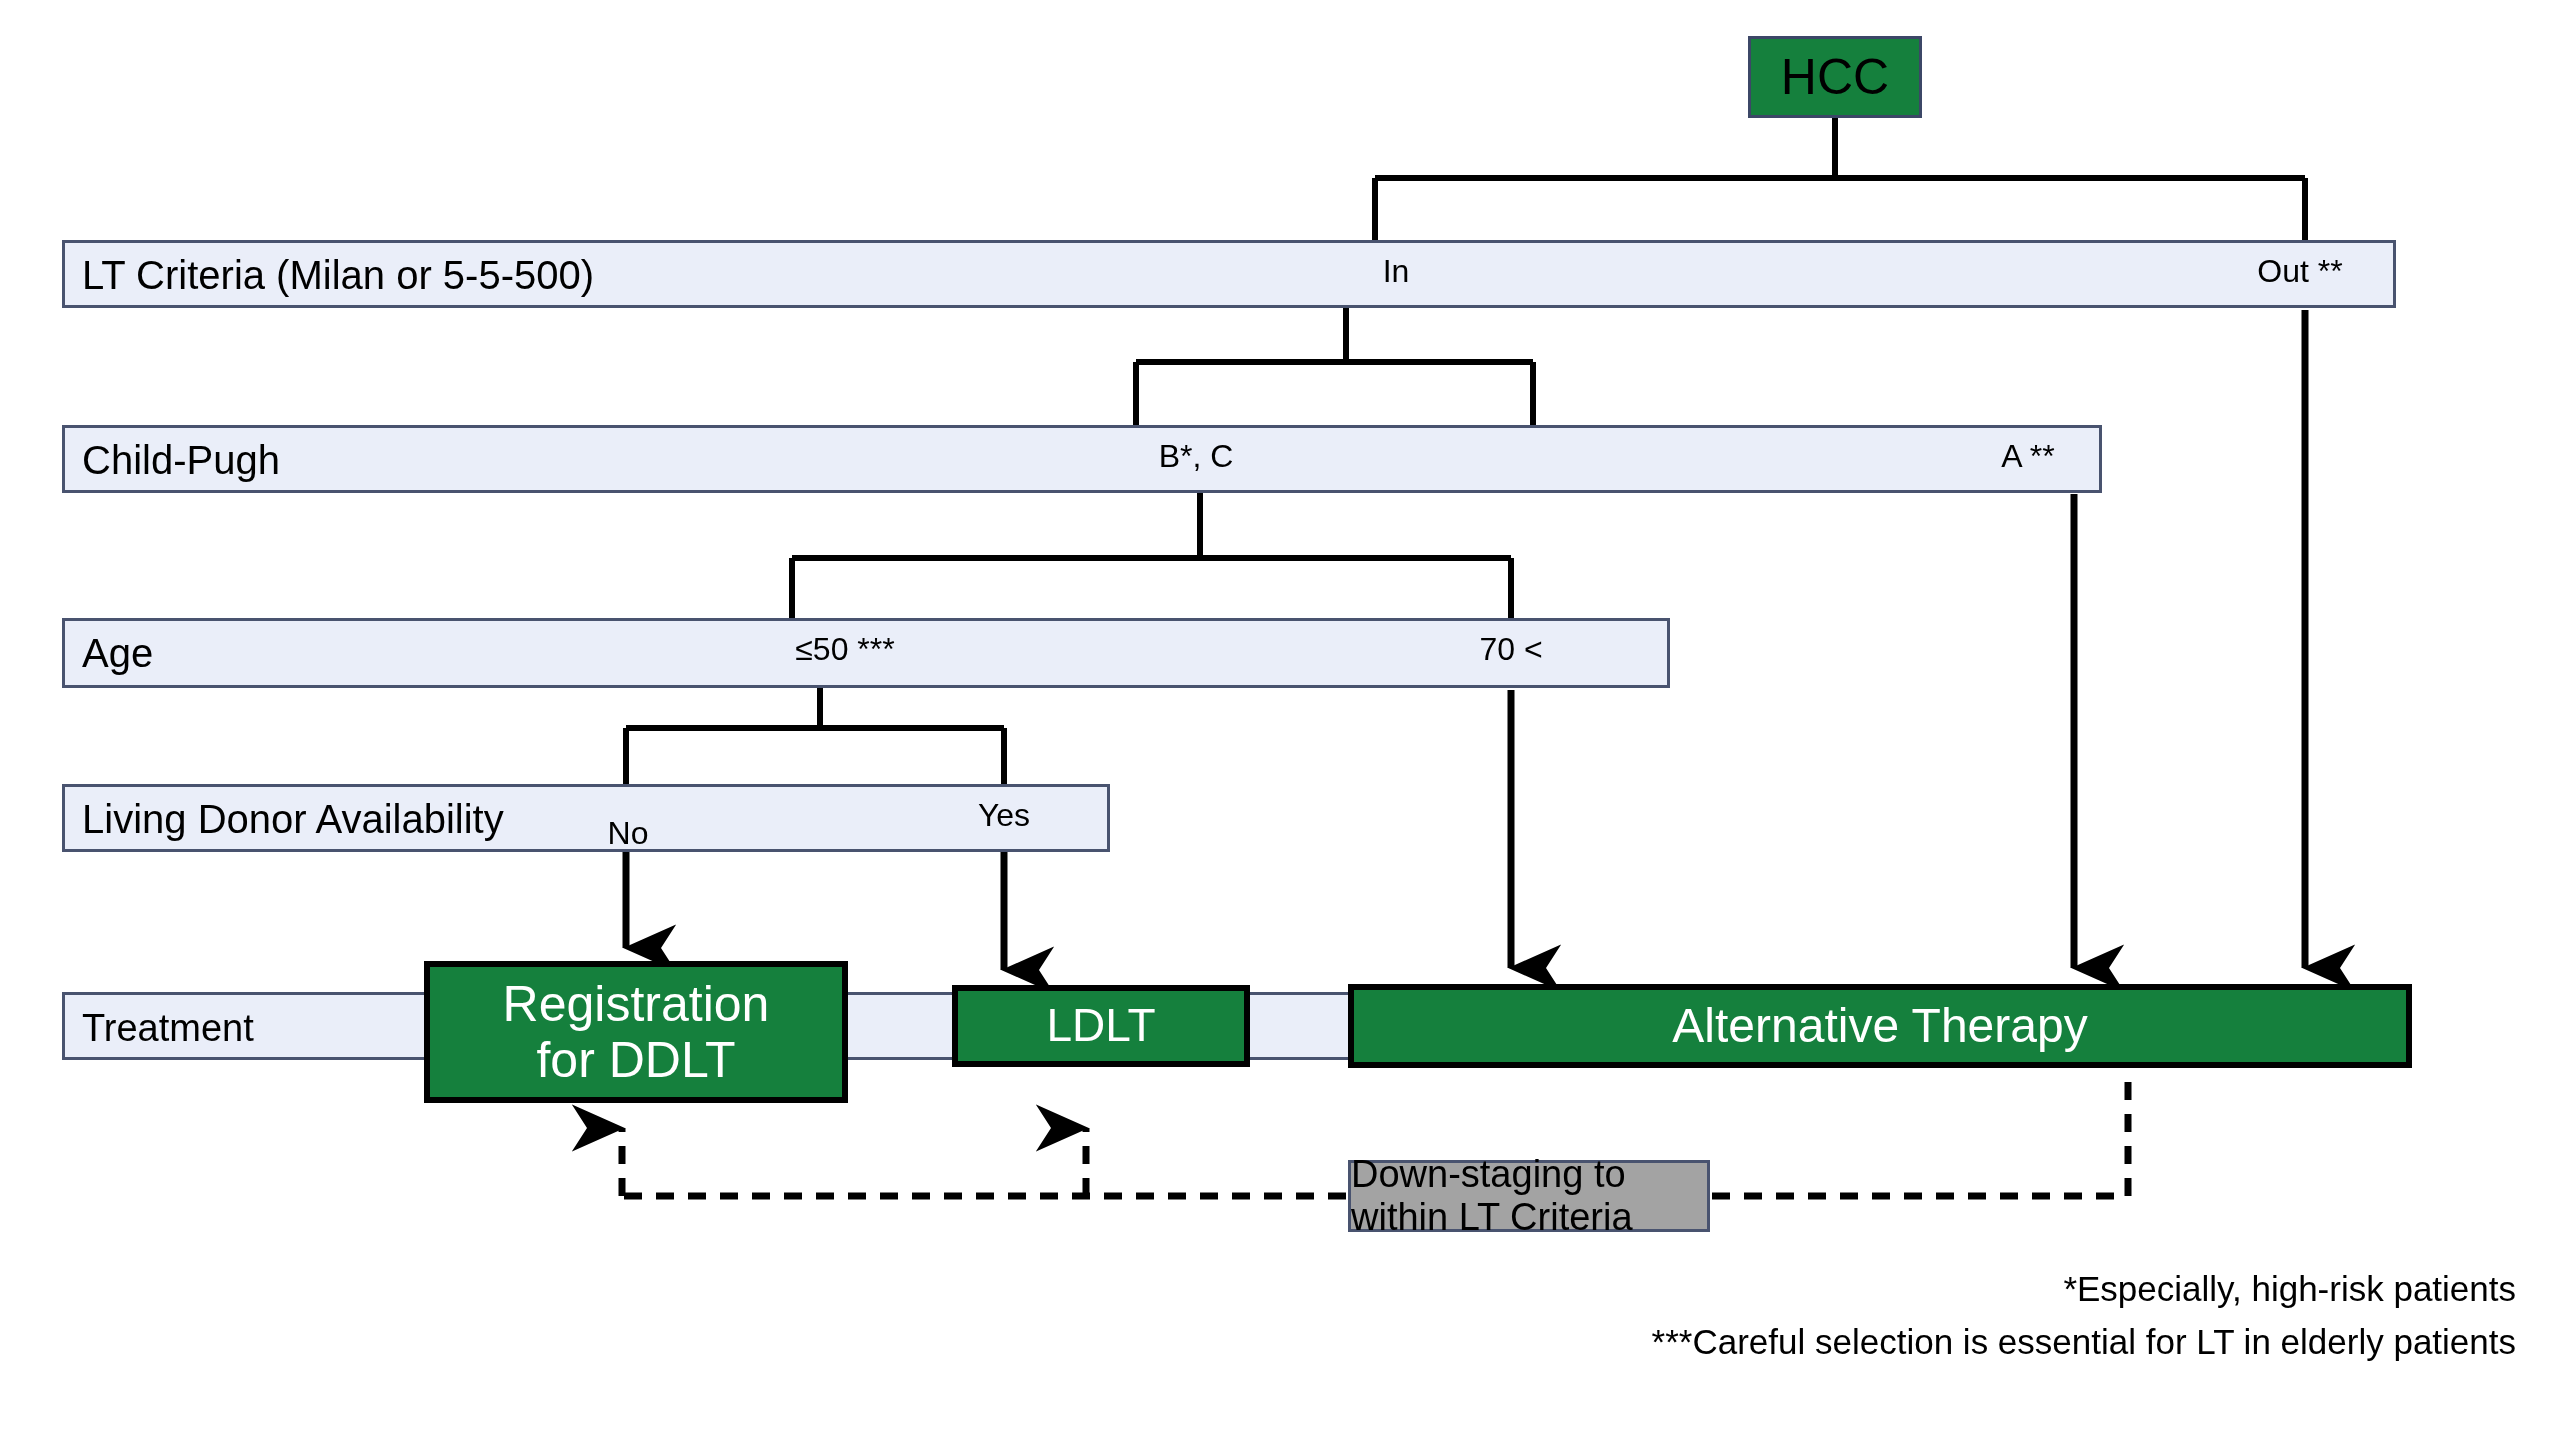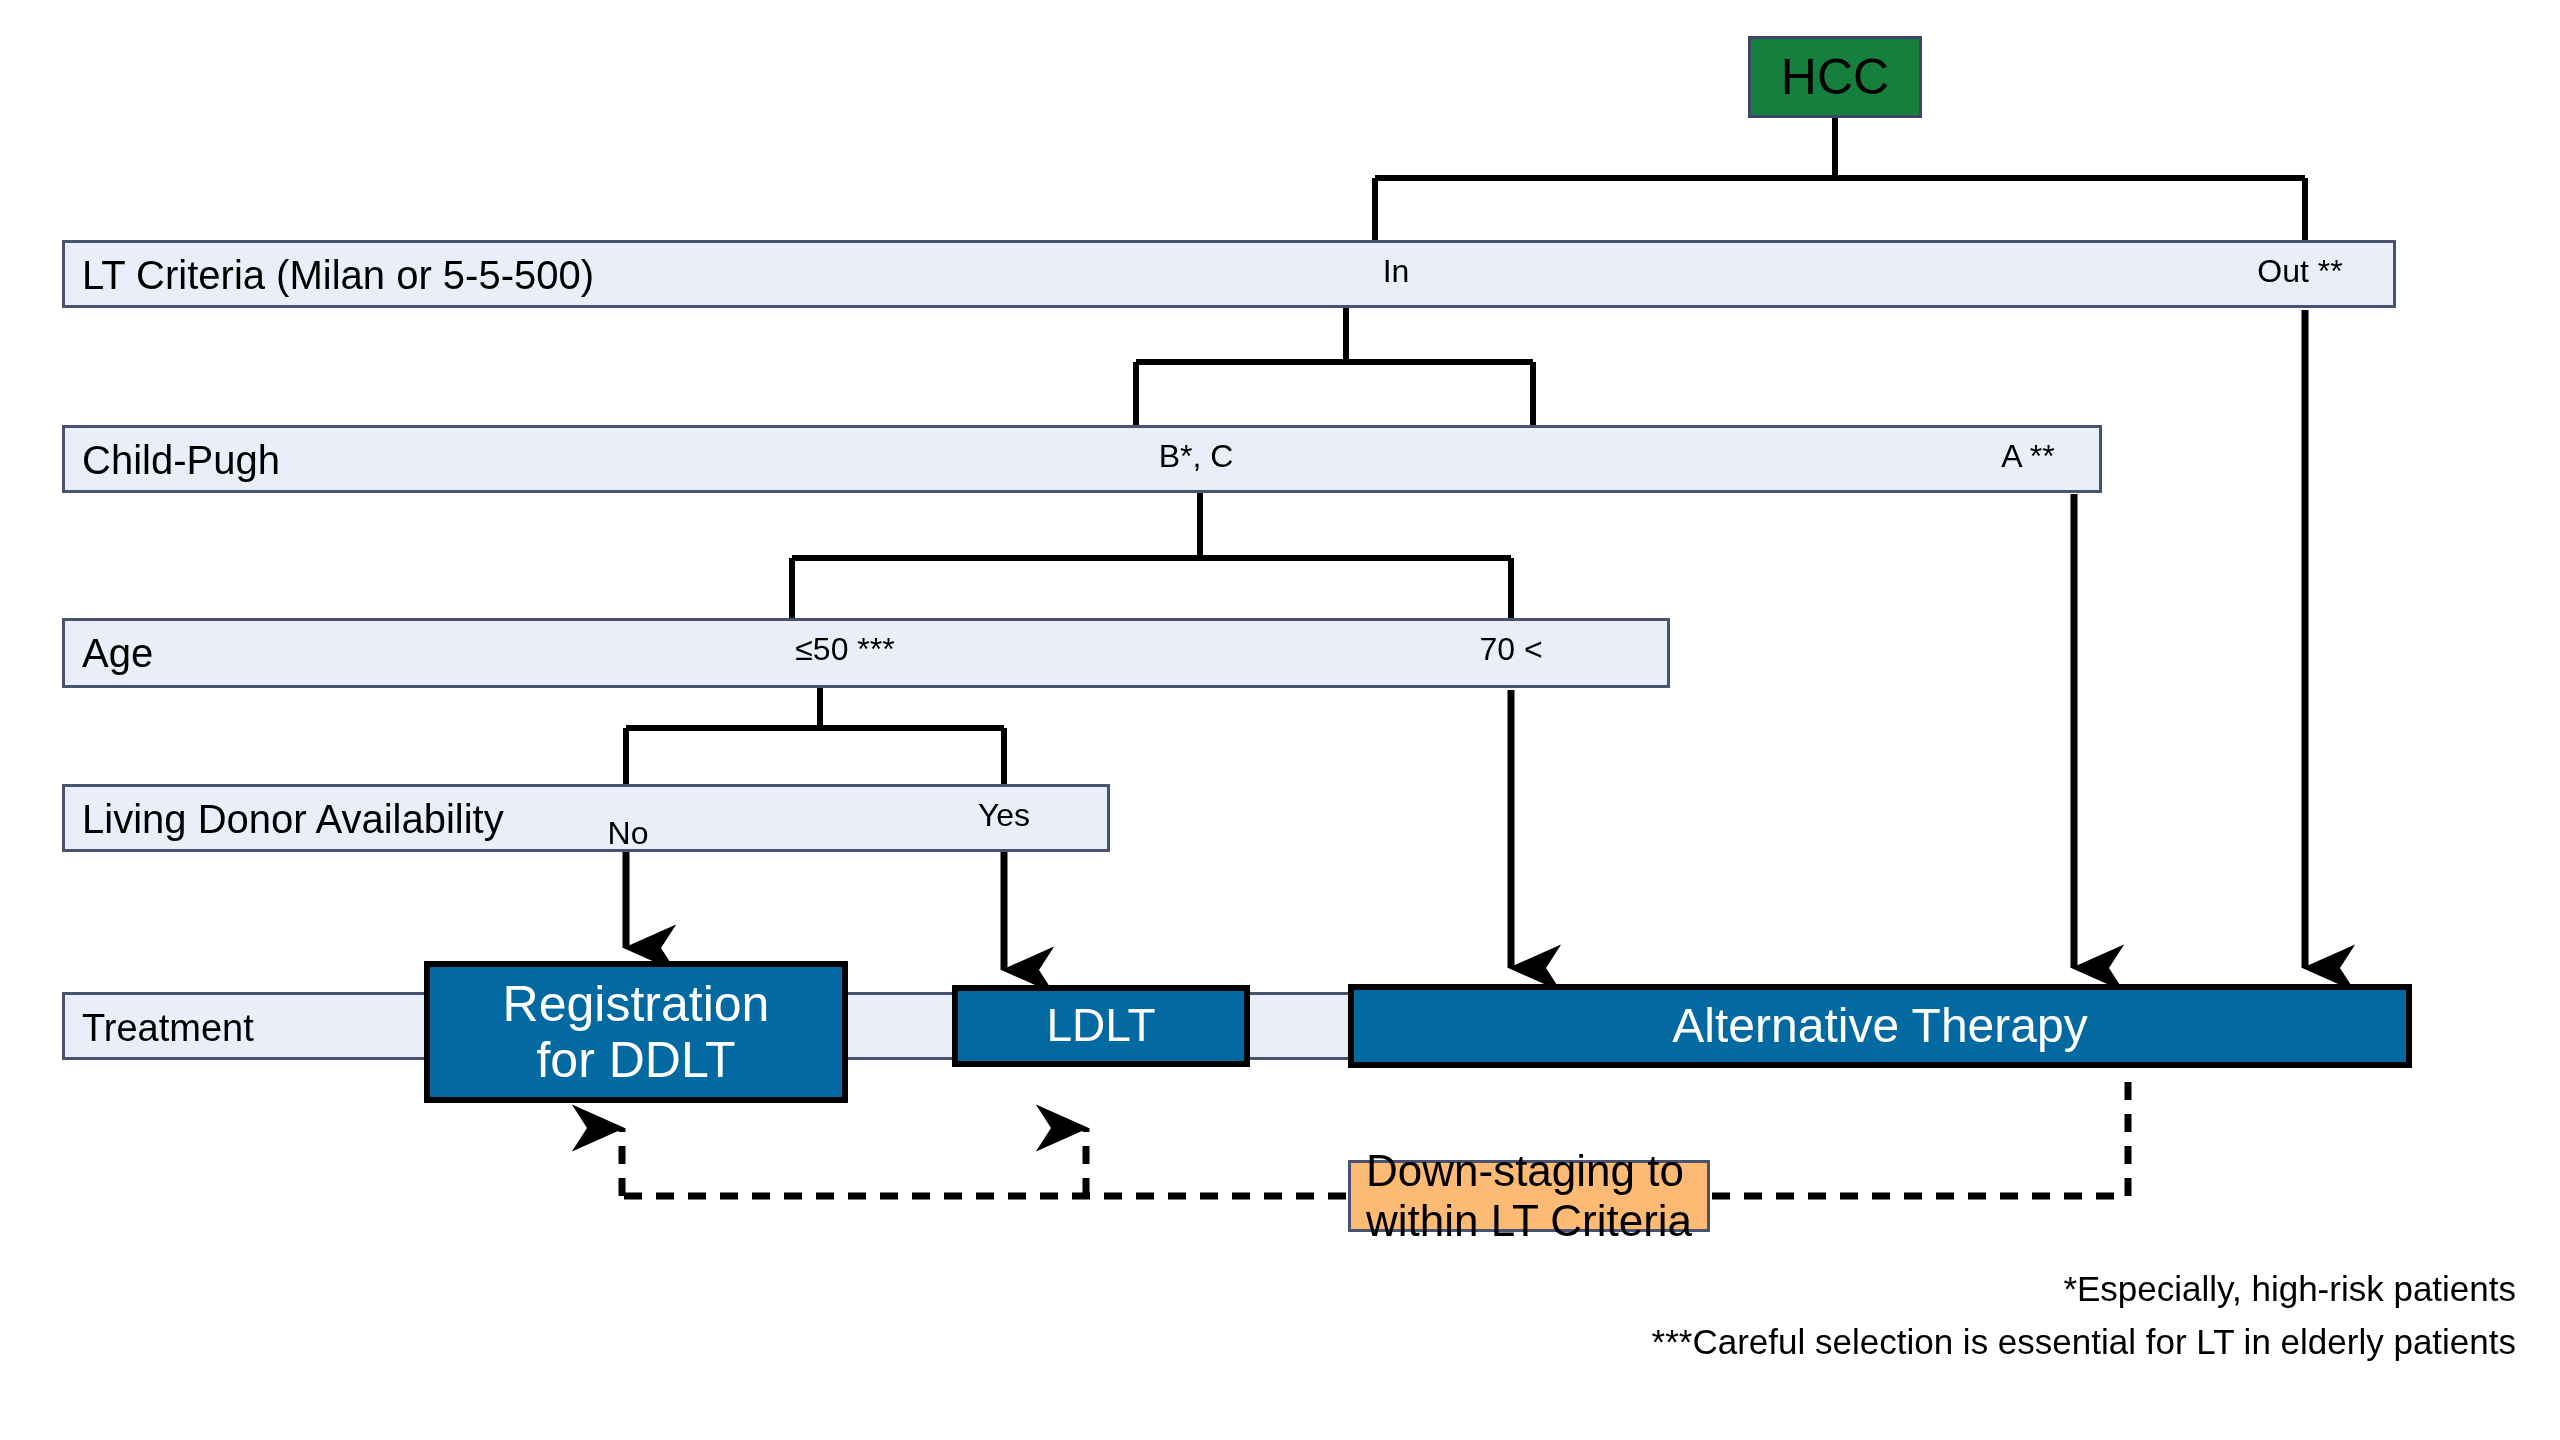--- a/index.html
+++ b/index.html
@@ -38,42 +38,41 @@
     background:#15803d;
     border:3px solid #3c4767;
     box-sizing:border-box;
     display:flex;align-items:center;justify-content:center;
     font-size:50px;
   }
 
   
   .txbox{
     position:absolute;
-    background:#0369a1;
+    background:#15803d;
     border:6px solid #000;
     box-sizing:border-box;
     color:#fff;
     display:flex;align-items:center;justify-content:center;
     text-align:center;
     line-height:1.12;
   }
   #box-ddlt{left:424px;top:961px;width:424px;height:142px;font-size:50px;}
   #box-ldlt{left:952px;top:985px;width:298px;height:82px;font-size:46px;}
   #box-alt {left:1348px;top:984px;width:1064px;height:84px;font-size:48px;}
 
   
   #box-downstage{
     position:absolute;
     left:1348px;top:1160px;width:362px;height:72px;
-    background:#fdba74;
+    background:#a3a3a3;
     border:3px solid #49536f;
     box-sizing:border-box;
     display:flex;align-items:center;justify-content:center;
-    font-size:44px;
-    padding-left:15px;
+    font-size:38px;
   }
 
   
   #footnotes{
     position:absolute;
     right:44px;top:1262px;
     text-align:right;
     font-size:35px;
     line-height:1.52;
   }

